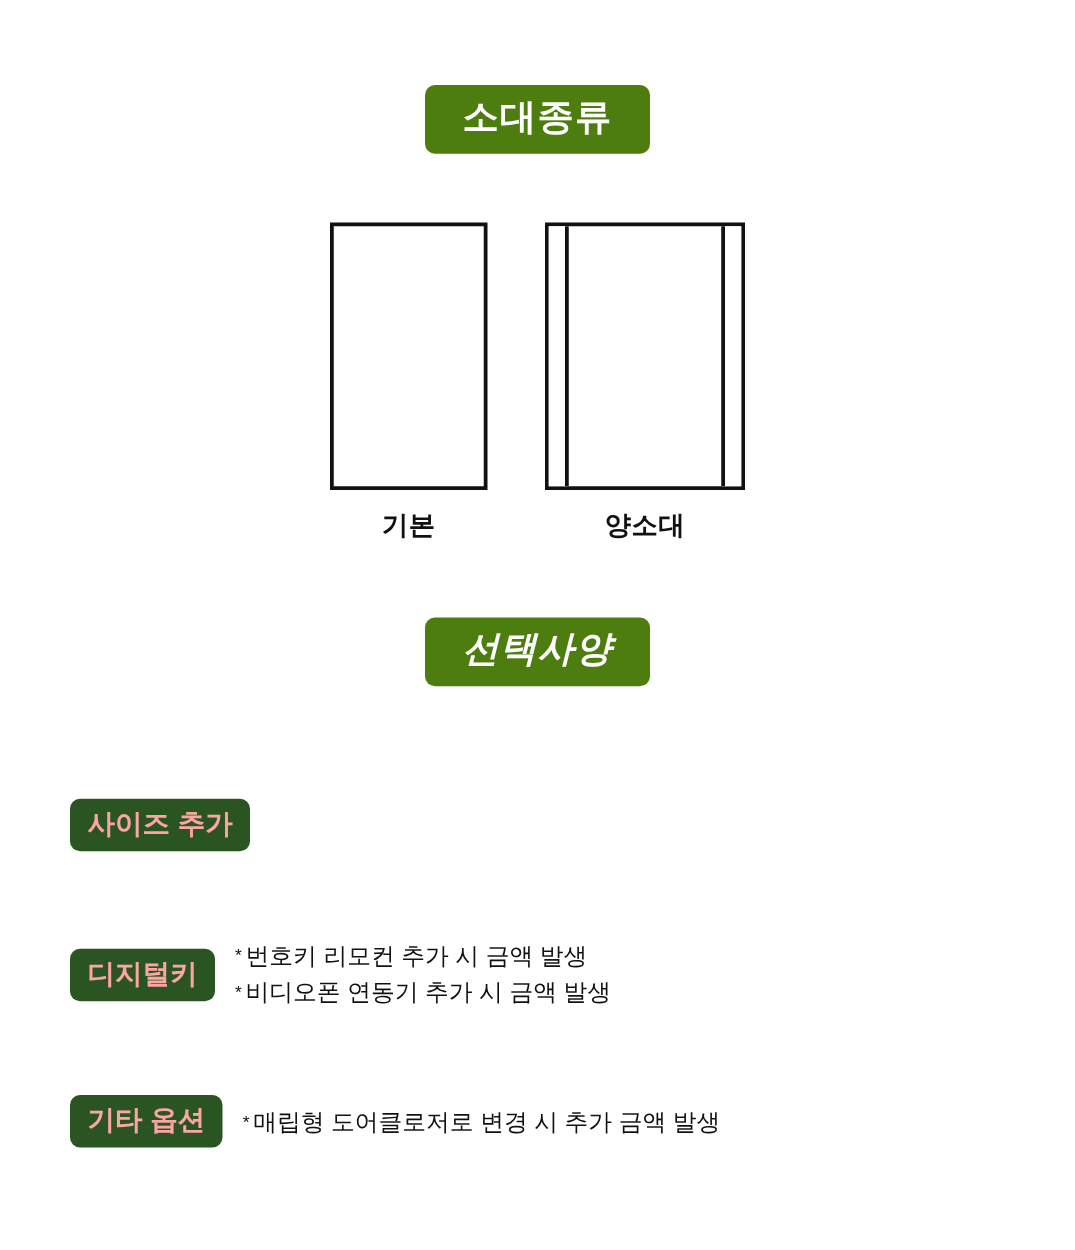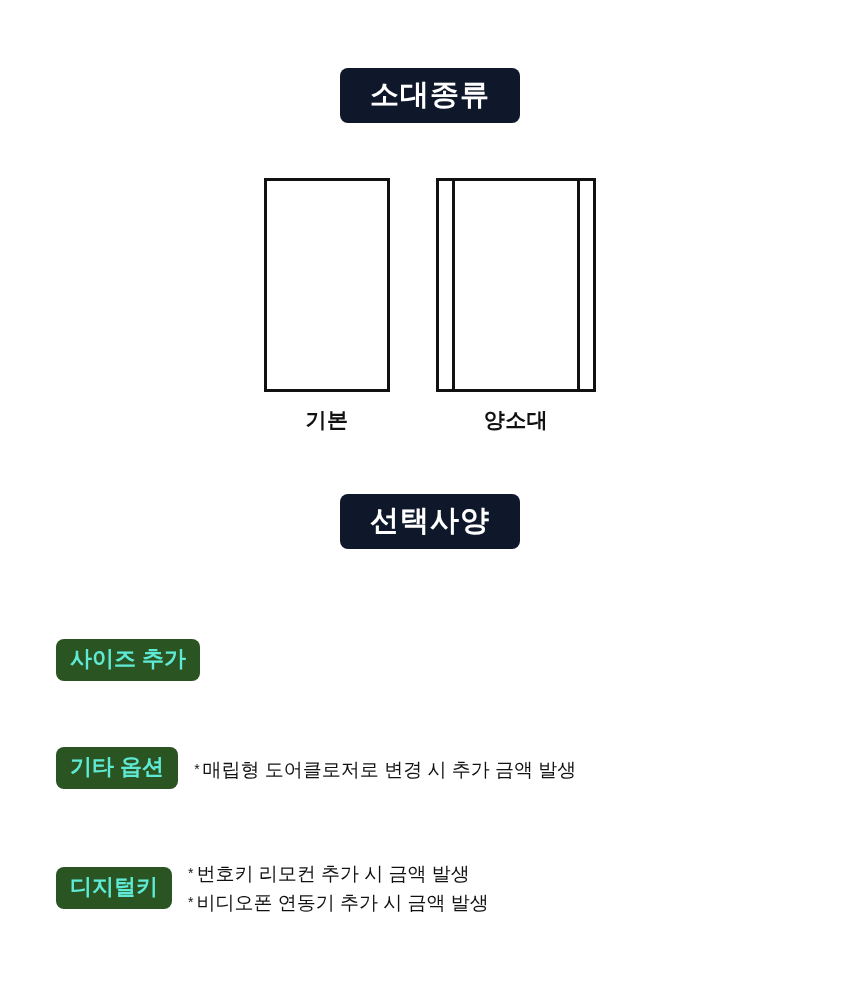--- a/index.html
+++ b/index.html
@@ -16,35 +16,35 @@
     overflow: hidden;
     position: relative;
   }
 
   
   .pill-wrap {
     display: flex;
     justify-content: center;
   }
   .pill {
-    background: #0f172a;
+    background: #4d7c0f;
     color: #ffffff;
     font-weight: bold;
     border-radius: 8px;
     letter-spacing: 1px;
     text-align: center;
   }
   .pill-main {
     font-size: 29px;
     padding: 12px 30px 14px 30px;
     line-height: 1.0;
   }
 
   #section-one-title { margin-top: 68px; }
-  #section-two-title { margin-top: 60px; }
+  #section-two-title { margin-top: 60px; font-style: italic; }
 
   
   .doors {
     margin-top: 55px;
     display: flex;
     justify-content: center;
     align-items: center;
     gap: 46px;
   }
   .door-item {
@@ -92,21 +92,21 @@
   }
   .option-row {
     display: flex;
     align-items: flex-start;
     margin-bottom: 68px;
   }
   .option-row:last-child { margin-bottom: 0; }
 
   .opt-pill {
     background: #2b5423;
-    color: #5eead4;
+    color: #fca5a5;
     font-weight: bold;
     font-size: 22px;
     border-radius: 8px;
     padding: 9px 14px 11px 14px;
     white-space: nowrap;
     flex: 0 0 auto;
     line-height: 1.0;
   }
   .opt-lines {
     margin-left: 16px;
@@ -161,34 +161,34 @@
 </div>
 
 <div class="options">
 
   <div class="option-row" id="option-row-size">
     <div class="opt-pill">사이즈 추가</div>
     <div class="opt-lines">
     </div>
   </div>
 
-  <div class="option-row" id="option-row-etc">
-    <div class="opt-pill">기타 옵션</div>
-    <div class="opt-lines">
-      <div class="opt-line">
-        <span class="ast">*</span><span>매립형 도어클로저로 변경 시 추가 금액 발생</span>
-      </div>
-    </div>
-  </div>
-
   <div class="option-row" id="option-row-digital">
     <div class="opt-pill">디지털키</div>
     <div class="opt-lines">
       <div class="opt-line">
         <span class="ast">*</span><span>번호키 리모컨 추가 시 금액 발생</span>
       </div>
       <div class="opt-line">
         <span class="ast">*</span><span>비디오폰 연동기 추가 시 금액 발생</span>
       </div>
     </div>
   </div>
 
+  <div class="option-row" id="option-row-etc">
+    <div class="opt-pill">기타 옵션</div>
+    <div class="opt-lines">
+      <div class="opt-line">
+        <span class="ast">*</span><span>매립형 도어클로저로 변경 시 추가 금액 발생</span>
+      </div>
+    </div>
+  </div>
+
 </div>
 
 </body></html>

